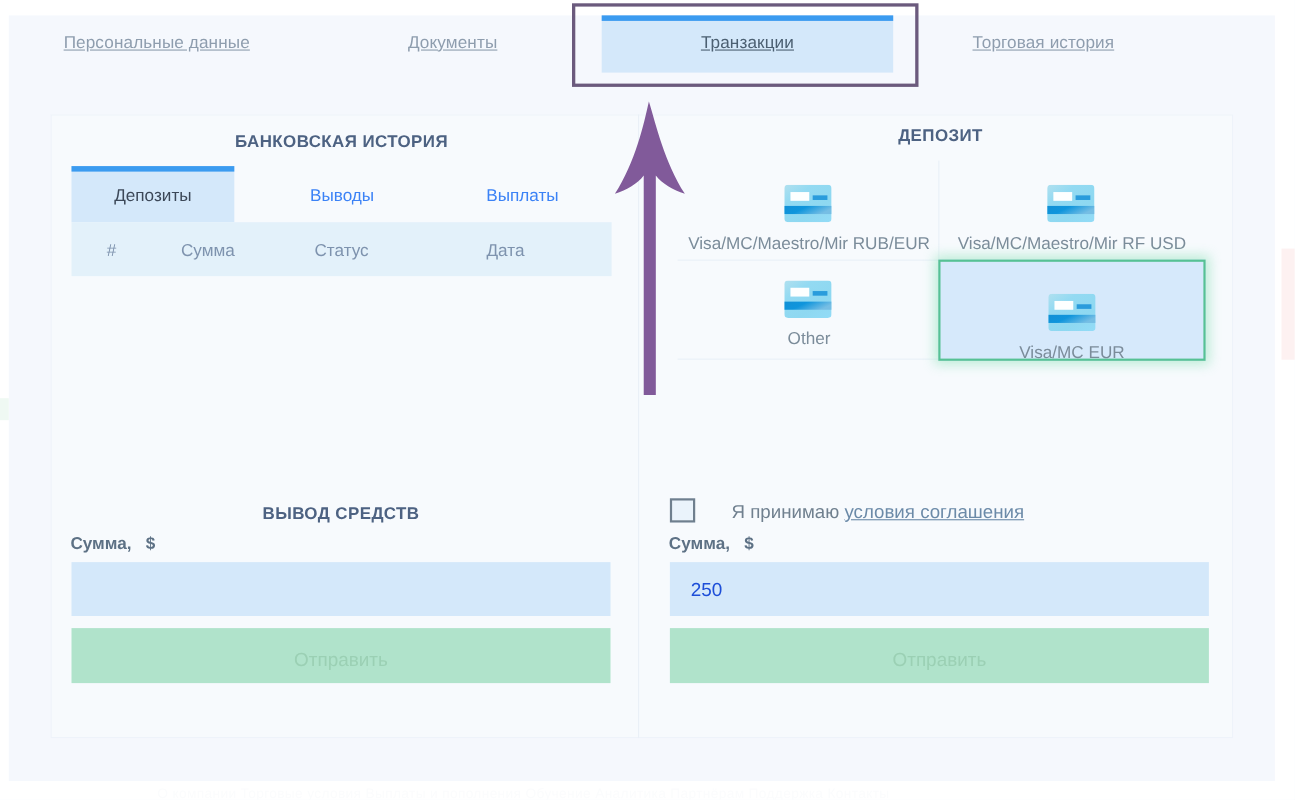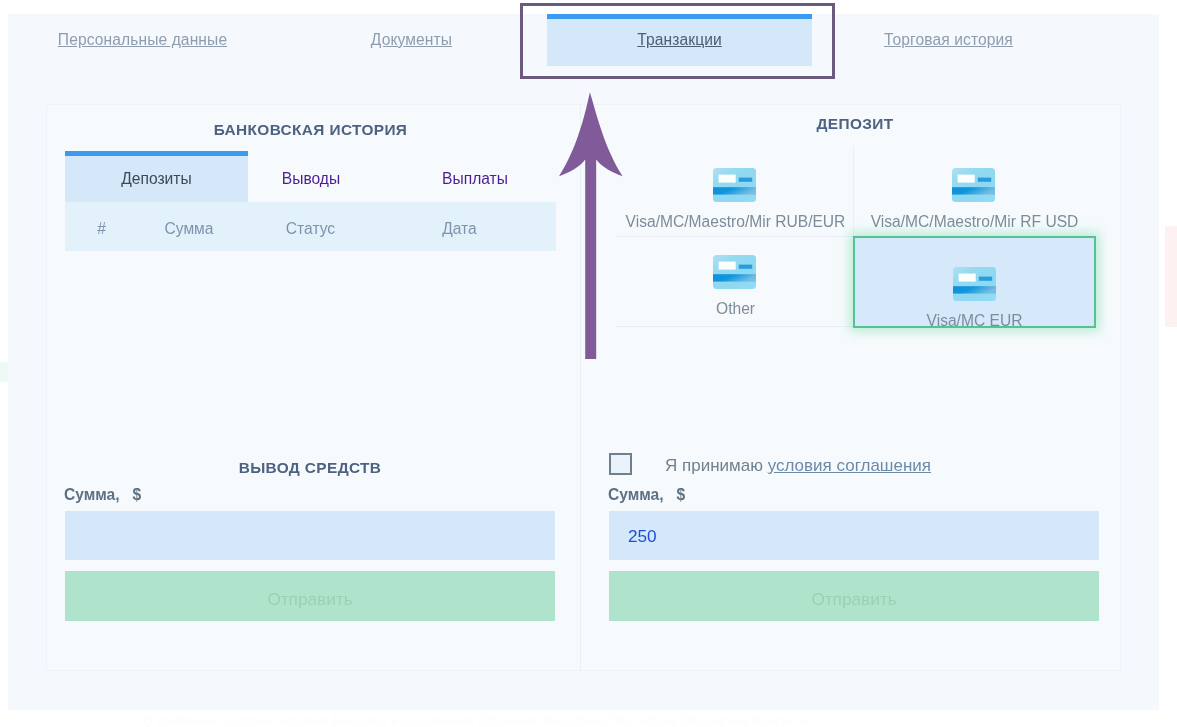--- a/index.html
+++ b/index.html
@@ -18,21 +18,21 @@
 
   
   .card{position:absolute;left:46px;top:104px;width:1075px;height:567px;background:#f7fafd;
         border:1px solid #eef3fa;box-sizing:border-box;}
   .divider{position:absolute;left:580px;top:104px;width:1px;height:567px;background:#eaf0f7;}
 
   .sectitle{position:absolute;font-size:15.4px;font-weight:bold;color:#4d6282;letter-spacing:0.38px;text-align:center;}
 
   
   .bhtabs{position:absolute;left:65px;top:151px;width:491px;height:51px;}
-  .bhtab{position:absolute;top:0;height:51px;padding-top:4px;box-sizing:border-box;display:flex;align-items:center;justify-content:center;font-size:15.6px;color:#4c1d95;}
+  .bhtab{position:absolute;top:0;height:51px;padding-top:4px;box-sizing:border-box;display:flex;align-items:center;justify-content:center;font-size:15.6px;color:#3b82f6;}
   .bhtab.active{background:#d4e8fa;color:#3c4858;}
   .bhtab.active:before{content:"";position:absolute;left:0;top:0;right:0;height:5px;background:#3b9bf0;}
   .bhhead{position:absolute;left:65px;top:202px;width:491px;height:49px;background:#e3f1fa;}
   .bhhead .hc{position:absolute;top:0;height:49px;padding-top:4px;box-sizing:border-box;display:flex;align-items:center;justify-content:center;font-size:15.6px;color:#7e93ae;}
 
   
   .dgrid{position:absolute;left:616px;top:146px;width:478px;height:182px;}
   .dcell{position:absolute;width:239px;height:91px;box-sizing:border-box;display:flex;flex-direction:column;align-items:center;justify-content:flex-start;}
   .dcell .lbl{font-size:15.6px;color:#7b8c9a;white-space:nowrap;}
   .cardicon{display:block;width:43px;height:34px;margin-top:22px;margin-bottom:11px;margin-right:3px;}
@@ -81,21 +81,21 @@
     <div class="tab" style="left:806px;width:269px">
       <span>Торговая история</span>
     </div>
   </div>
 
   <div class="card"></div>
   <div class="divider"></div>
 
   <div class="sectitle" style="left:65px;top:121px;width:491px">БАНКОВСКАЯ ИСТОРИЯ</div>
   <div class="bhtabs">
-    <div class="bhtab active" style="left:0;width:183px">
+    <div class="bhtab active" style="left:0;width:148px">
       <span>Депозиты</span>
     </div>
     <div class="bhtab" style="left:164px;width:164px">
       <span>Выводы</span>
     </div>
     <div class="bhtab" style="left:328px;width:164px">
       <span>Выплаты</span>
     </div>
   </div>
   <div class="bhhead">

